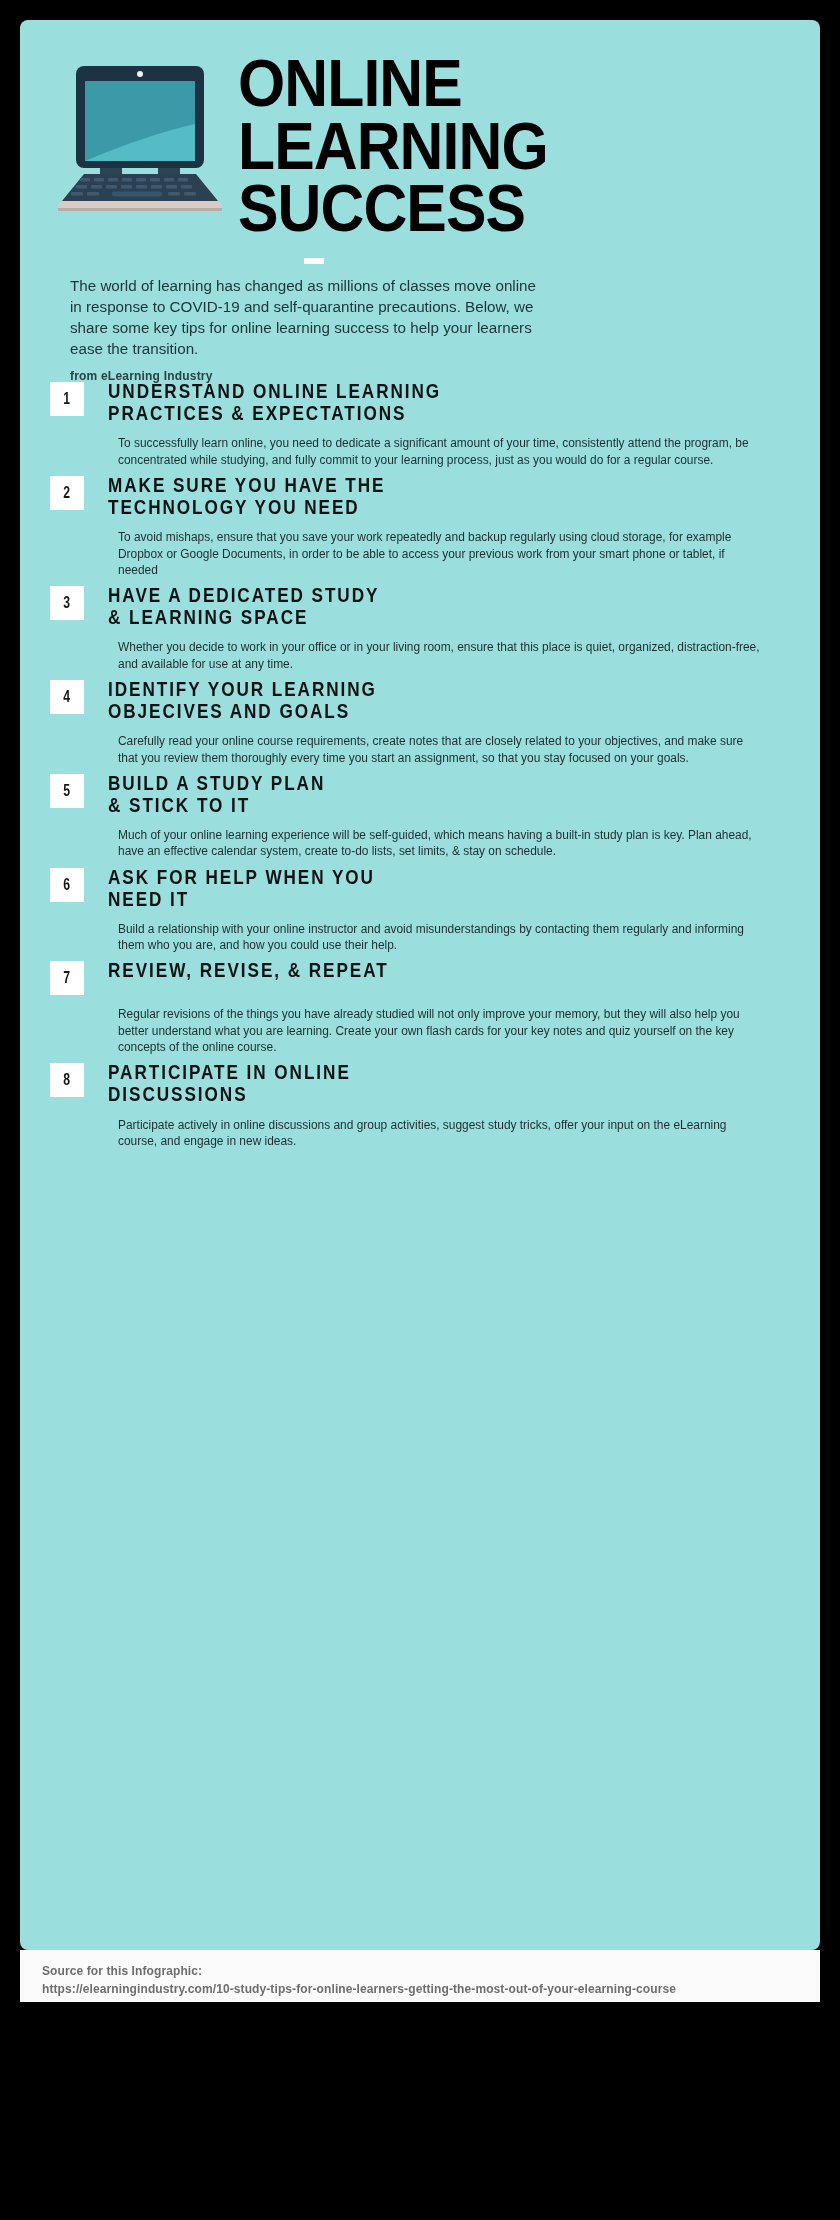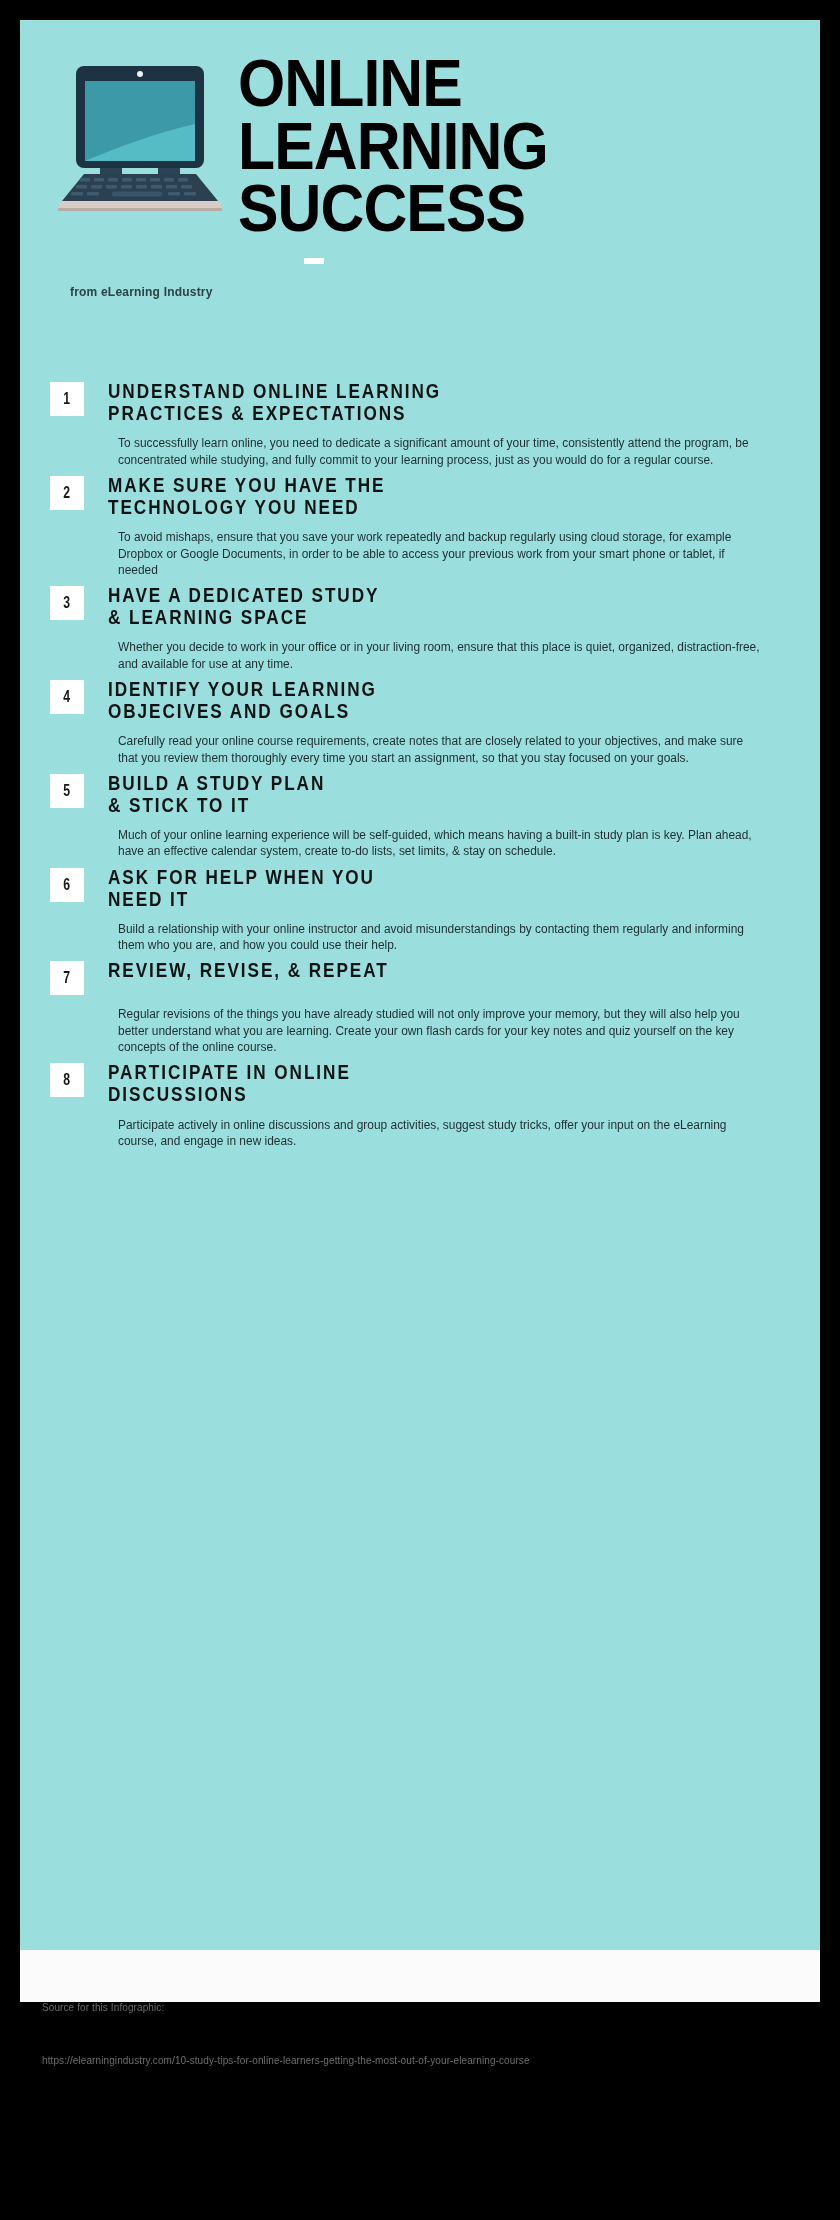--- a/index.html
+++ b/index.html
@@ -26,20 +26,21 @@
 
   
   #poster {
     position: absolute;
     left: 20px;
     top: 20px;
     width: 800px;
     height: 1930px;
     background: #9adedd;
     overflow: hidden;
+    border-radius: 8px;
   }
 
   
   #header {
     position: absolute;
     left: 0; top: 0;
     width: 800px;
     height: 215px;
   }
 
@@ -165,26 +166,25 @@
     left: 20px;
     top: 1950px;
     width: 800px;
     height: 52px;
     background: #fbfbfb;
   }
   #footer-inner {
     padding: 12px 0 0 22px;
   }
   .footer-line {
-    font-size: 10px;
+    font-size: 12px;
     line-height: 1.5;
     color: #6e6e6e;
-    font-weight: normal;
+    font-weight: bold;
     letter-spacing: 0.1px;
-    margin-top: 38px;
   }
 </style>
 </head>
 <body>
 
 <div id="canvas">
 
   <div id="poster">
 
     <div id="header">
@@ -236,20 +236,21 @@
       <div id="title-block">
         <div class="title-line">ONLINE</div>
         <div class="title-line">LEARNING</div>
         <div class="title-line">SUCCESS</div>
       </div>
     </div>
 
     <div id="header-dash"></div>
 
     <div id="intro">
+      <div id="intro-paragraph">The world of learning has changed as millions of classes move online in response to COVID-19 and self-quarantine precautions. Below, we share some key tips for online learning success to help your learners ease the transition.</div>
       <div id="intro-attribution">from eLearning Industry</div>
     </div>
 
     <div id="tips">
         <div class="tip">
           <div class="tip-head">
             <div class="num-box">
               <span>1</span>
             </div>
             <div class="tip-heading">UNDERSTAND ONLINE LEARNING

